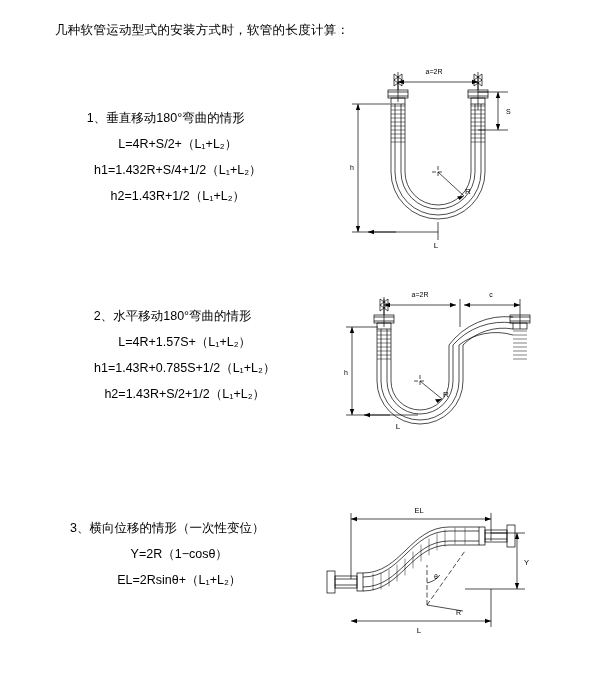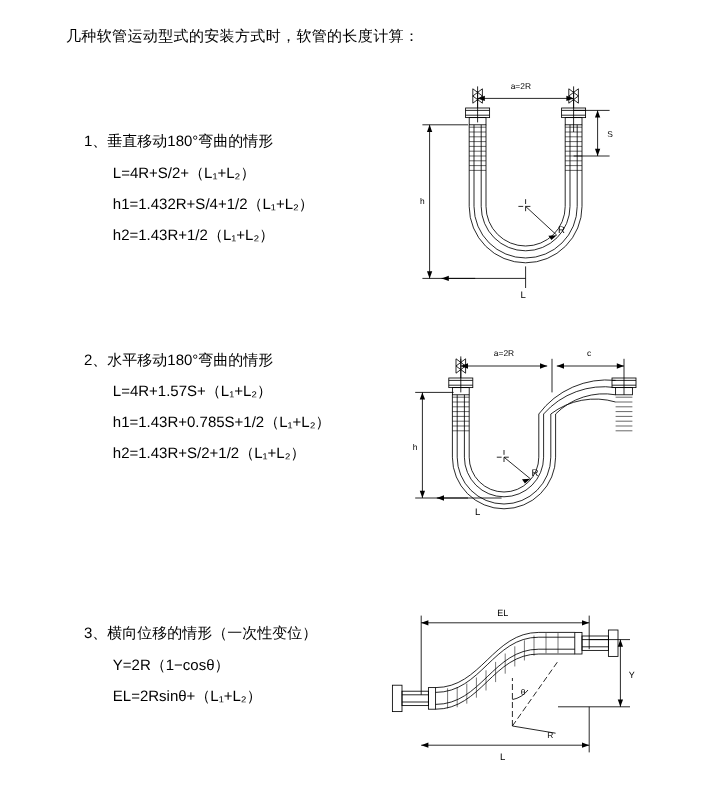--- a/index.html
+++ b/index.html
@@ -24,20 +24,21 @@
   .heading {
     position: absolute;
     left: 35px;
     top: 22px;
     font-size: 12.5px;
     letter-spacing: 0.3px;
     white-space: nowrap;
   }
   .case {
     position: absolute;
+    text-align: center;
   }
   .case-title {
     font-size: 12.5px;
     white-space: nowrap;
     margin-bottom: 9px;
   }
   .formula {
     font-size: 12.5px;
     white-space: nowrap;
     margin-left: 24px;
@@ -146,21 +147,21 @@
         <line x1="100" y1="160" x2="100" y2="178"></line>
       </g>
       <text x="96" y="12" font-size="7" text-anchor="middle">a=2R</text>
       <text x="168" y="52" font-size="7">S</text>
       <text x="12" y="108" font-size="7">h</text>
       <text x="127" y="132" font-size="8">R</text>
       <text x="98" y="186" font-size="8" text-anchor="middle">L</text>
     </svg>
   </div>
 
-  <div class="case" style="left:50px; top:292px;">
+  <div class="case" style="left:50px; top:308px;">
     <div class="case-title">2、水平移动180°弯曲的情形</div>
     <div class="formula">L=4R+1.57S+（L₁+L₂）</div>
     <div class="formula">h1=1.43R+0.785S+1/2（L₁+L₂）</div>
     <div class="formula">h2=1.43R+S/2+1/2（L₁+L₂）</div>
   </div>
 
   <div class="fig" style="left:318px; top:285px;">
     <svg width="215" height="175" viewBox="0 0 215 175">
       <g stroke="#000" fill="none" stroke-width="0.7">
 

